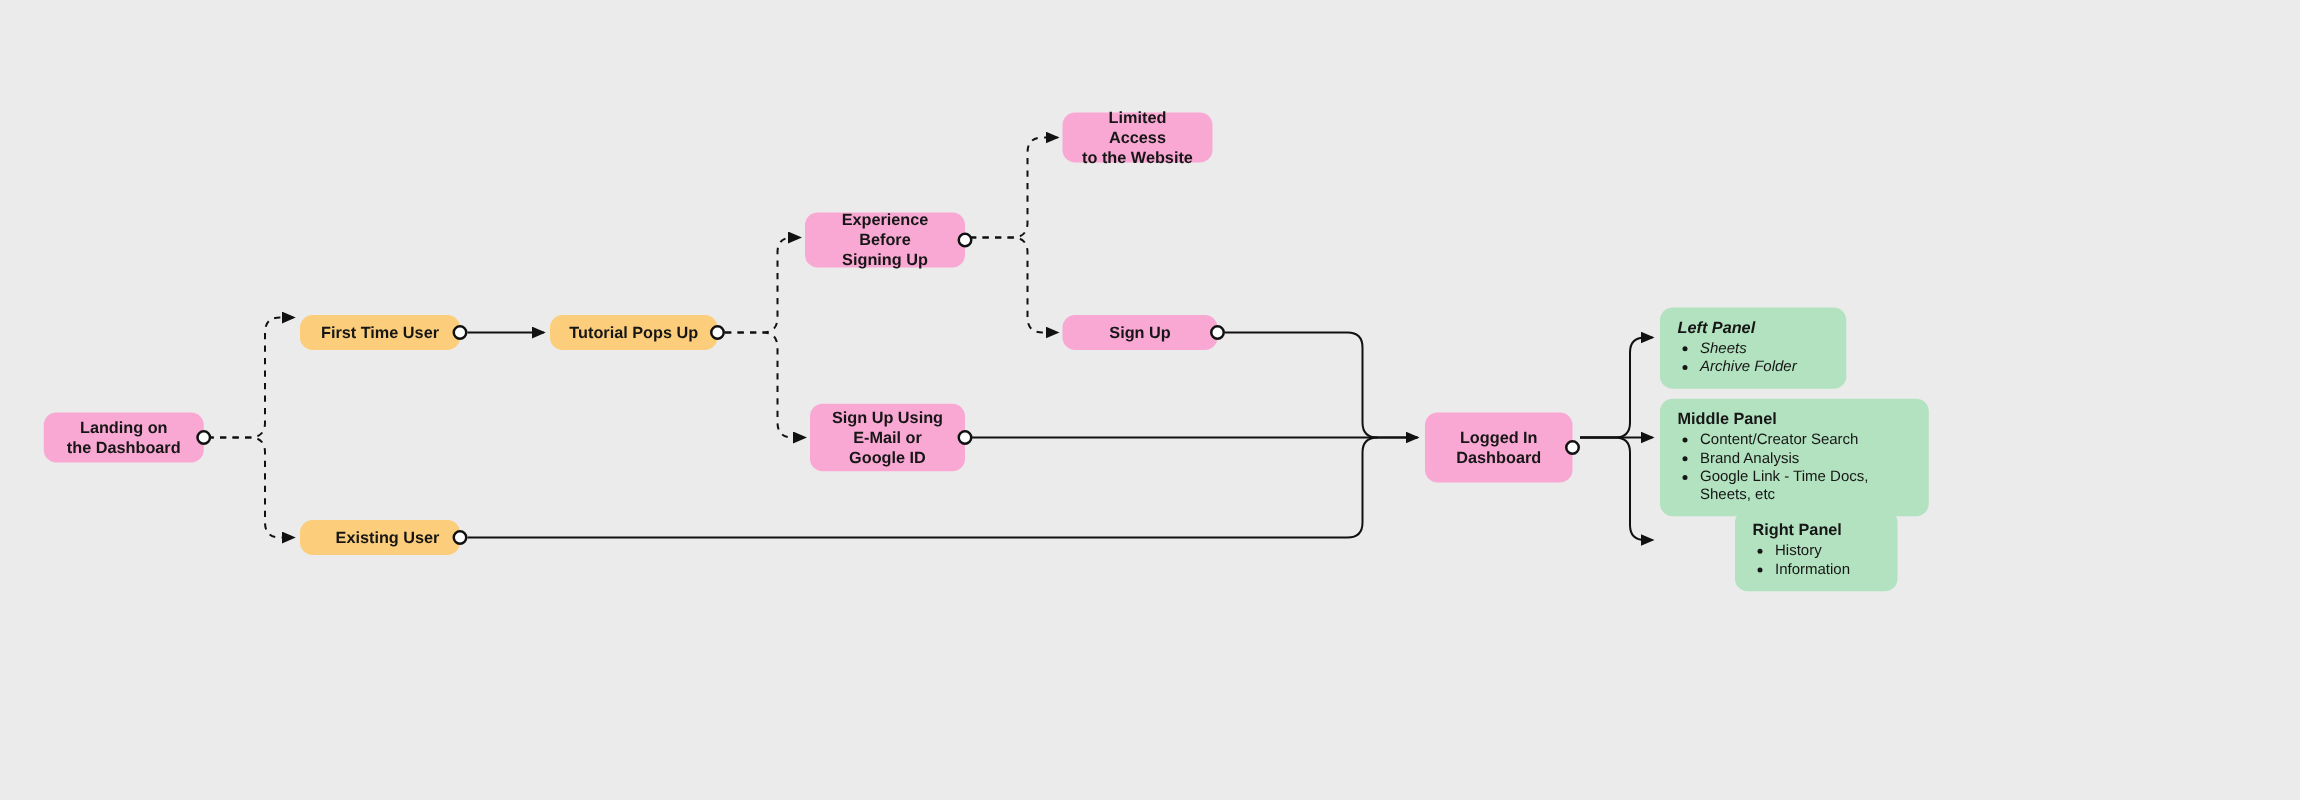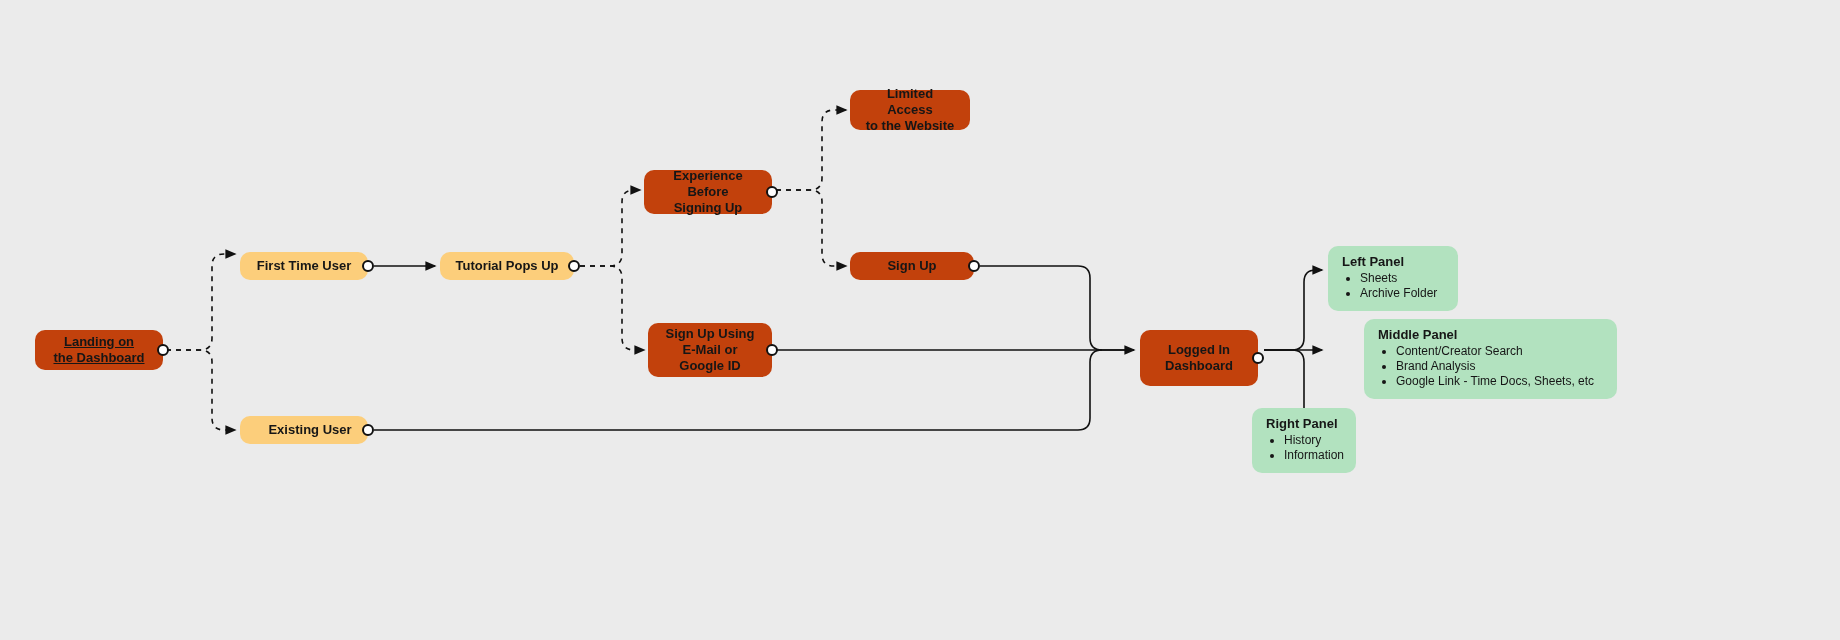--- a/index.html
+++ b/index.html
@@ -19,21 +19,21 @@
     font-size: 13px;
     font-weight: 600;
     color: #161616;
     text-align: center;
     display: flex;
     align-items: center;
     justify-content: center;
     box-sizing: border-box;
     line-height: 1.25;
   }
-  .green  { background: #c2410c; }
+  .green  { background: #f9a8d4; }
   .orange { background: #fcce7b; }
 
   .panel {
     position: absolute;
     background: #b2e2bf;
     border-radius: 10px;
     padding: 8px 14px 10px 14px;
     font-size: 13px;
     color: #161616;
     box-sizing: border-box;
@@ -93,21 +93,21 @@
       <path d="M374 430 H1078 Q1090 430 1090 418 V362 Q1090 350 1102 350"></path>
 
       <path d="M1264 350 H1292 Q1304 350 1304 338 V282 Q1304 270 1316 270 H1322" marker-end="url(#arrow)"></path>
 
       <path d="M1264 350 H1322" marker-end="url(#arrow)"></path>
 
       <path d="M1264 350 H1292 Q1304 350 1304 362 V420 Q1304 432 1316 432 H1322" marker-end="url(#arrow)"></path>
     </g>
   </svg>
 
-  <div class="node green" style="left:35px; top:330px; width:128px; height:40px;text-decoration:underline;">
+  <div class="node green" style="left:35px; top:330px; width:128px; height:40px;">
     <span>Landing on<br>the Dashboard</span>
     <span class="port right"></span>
   </div>
 
   <div class="node orange" style="left:240px; top:252px; width:128px; height:28px;">
     <span>First Time User</span>
     <span class="port right"></span>
   </div>
 
   <div class="node orange" style="left:240px; top:416px; width:128px; height:28px;padding-left:26px;">
@@ -137,38 +137,38 @@
   <div class="node green" style="left:648px; top:323px; width:124px; height:54px;">
     <span>Sign Up Using<br>E-Mail or<br>Google ID</span>
     <span class="port right"></span>
   </div>
 
   <div class="node green" style="left:1140px; top:330px; width:118px; height:56px;">
     <span>Logged In<br>Dashboard</span>
     <span class="port right"></span>
   </div>
 
-  <div class="panel" style="left:1328px; top:246px; width:130px;">
+  <div class="panel" style="left:1328px; top:246px; width:149px;font-style:italic;">
     <div class="title">Left Panel</div>
     <ul>
       <li>Sheets</li>
       <li>Archive Folder</li>
     </ul>
   </div>
 
-  <div class="panel" style="left:1328px; top:319px; width:253px;margin-left:36px;">
+  <div class="panel" style="left:1328px; top:319px; width:215px;">
     <div class="title">Middle Panel</div>
     <ul>
       <li>Content/Creator Search</li>
       <li>Brand Analysis</li>
       <li>Google Link - Time Docs, Sheets, etc</li>
     </ul>
   </div>
 
-  <div class="panel" style="left:1252px; top:408px; width:104px;">
+  <div class="panel" style="left:1388px; top:408px; width:130px;">
     <div class="title">Right Panel</div>
     <ul>
       <li>History</li>
       <li>Information</li>
     </ul>
   </div>
 
 </div>
 
 </body></html>

